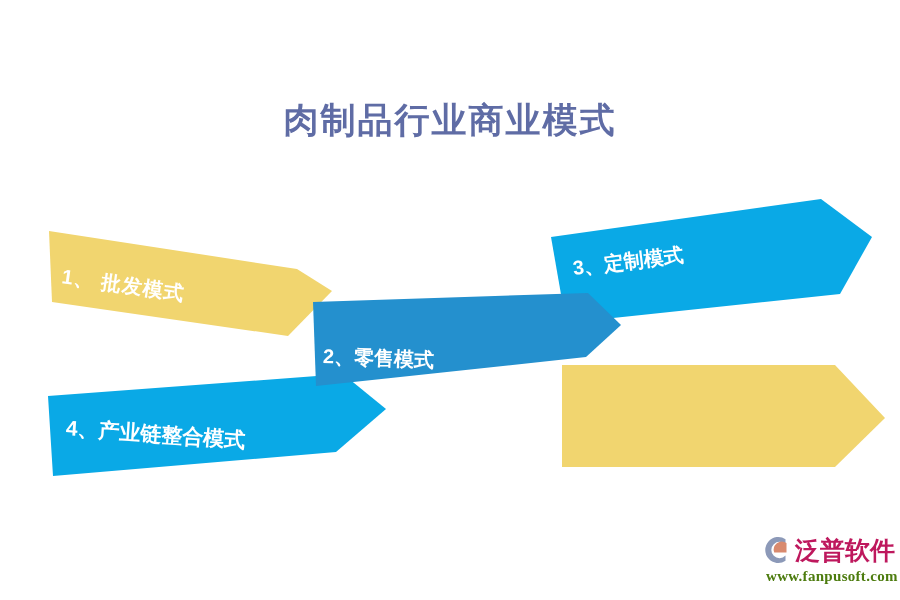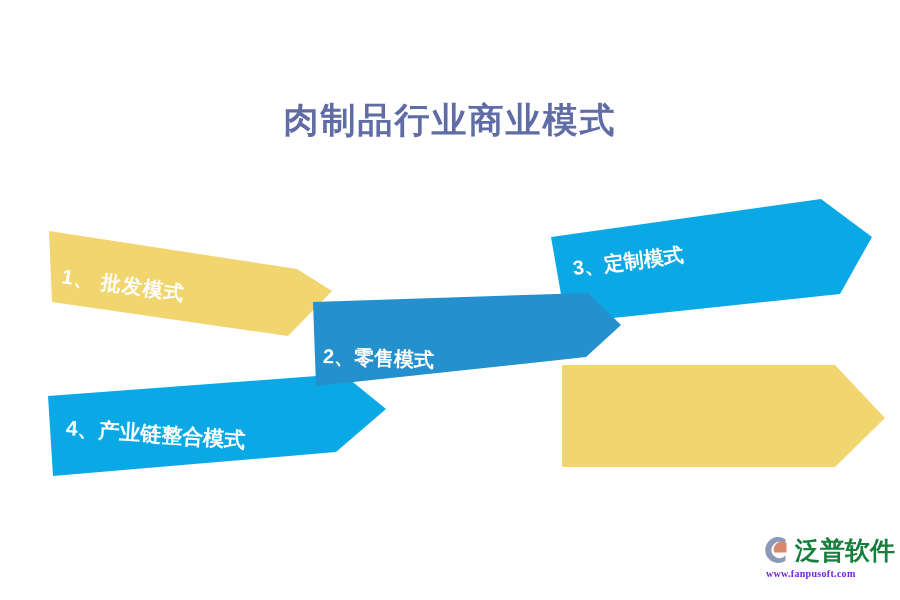--- a/index.html
+++ b/index.html
@@ -92,33 +92,33 @@
   }
   #wm-mark {
     width: 30px;
     height: 30px;
     position: relative;
     margin-right: 3px;
   }
   #wm-brand {
     font-size: 25px;
     font-weight: bold;
-    color: #15803d;
+    color: #be185d;
     letter-spacing: 0px;
     line-height: 30px;
     white-space: nowrap;
   }
   #wm-url {
     position: absolute;
     left: 4px;
     top: 33px;
-    font-size: 10px;
+    font-size: 15px;
     font-weight: bold;
     font-family: "Liberation Serif", "DejaVu Serif", serif;
-    color: #6d28d9;
+    color: #4d7c0f;
     letter-spacing: 0.3px;
     white-space: nowrap;
   }
 </style>
 </head>
 <body>
 
 <div id="canvas">
 
   <div id="page-title" style="color: rgb(95, 108, 165);">肉制品行业商业模式</div>

